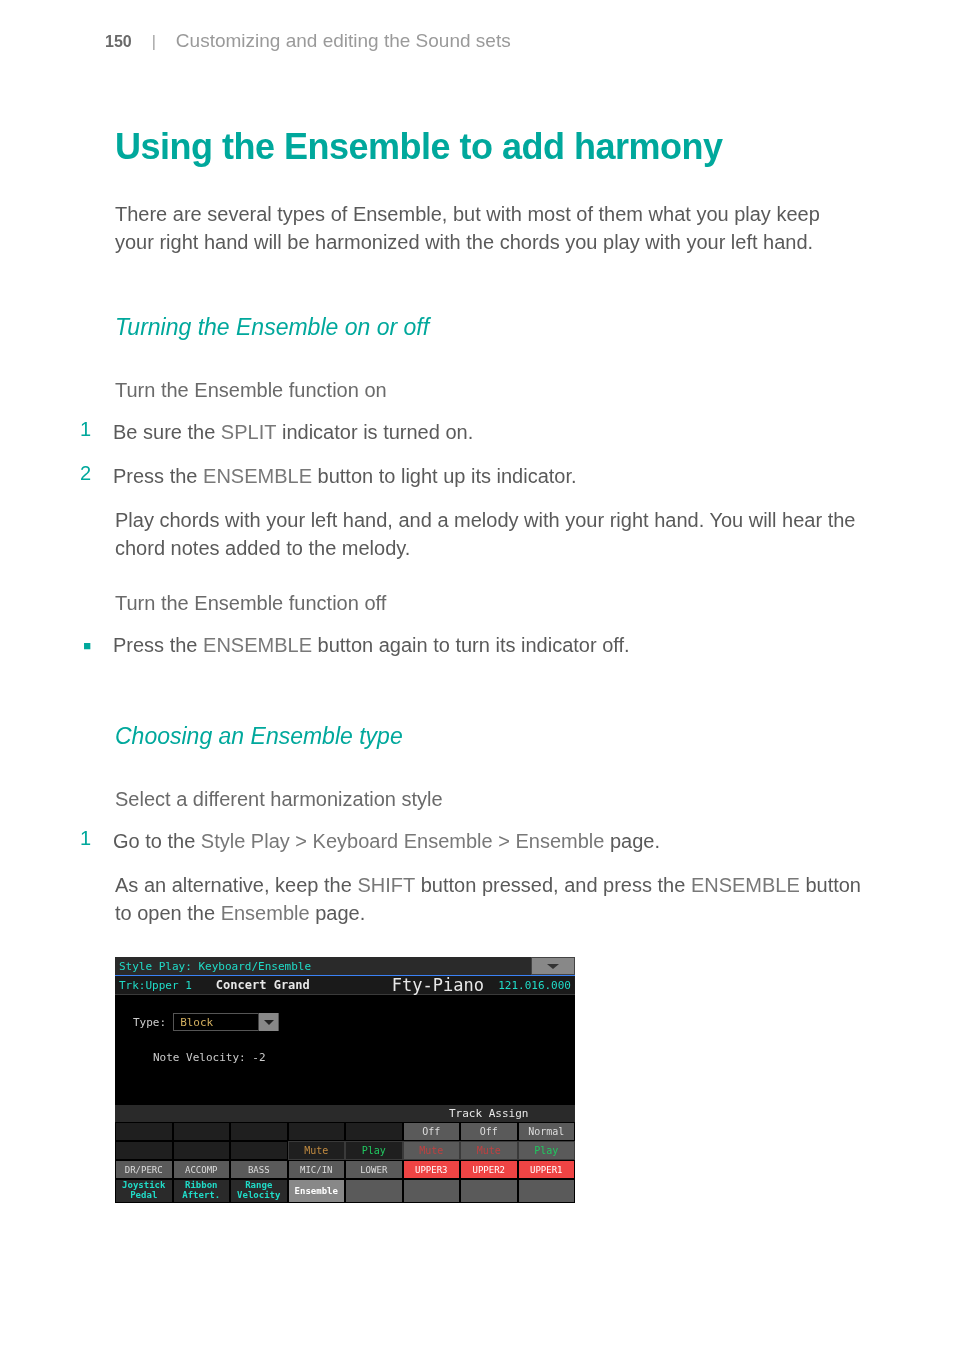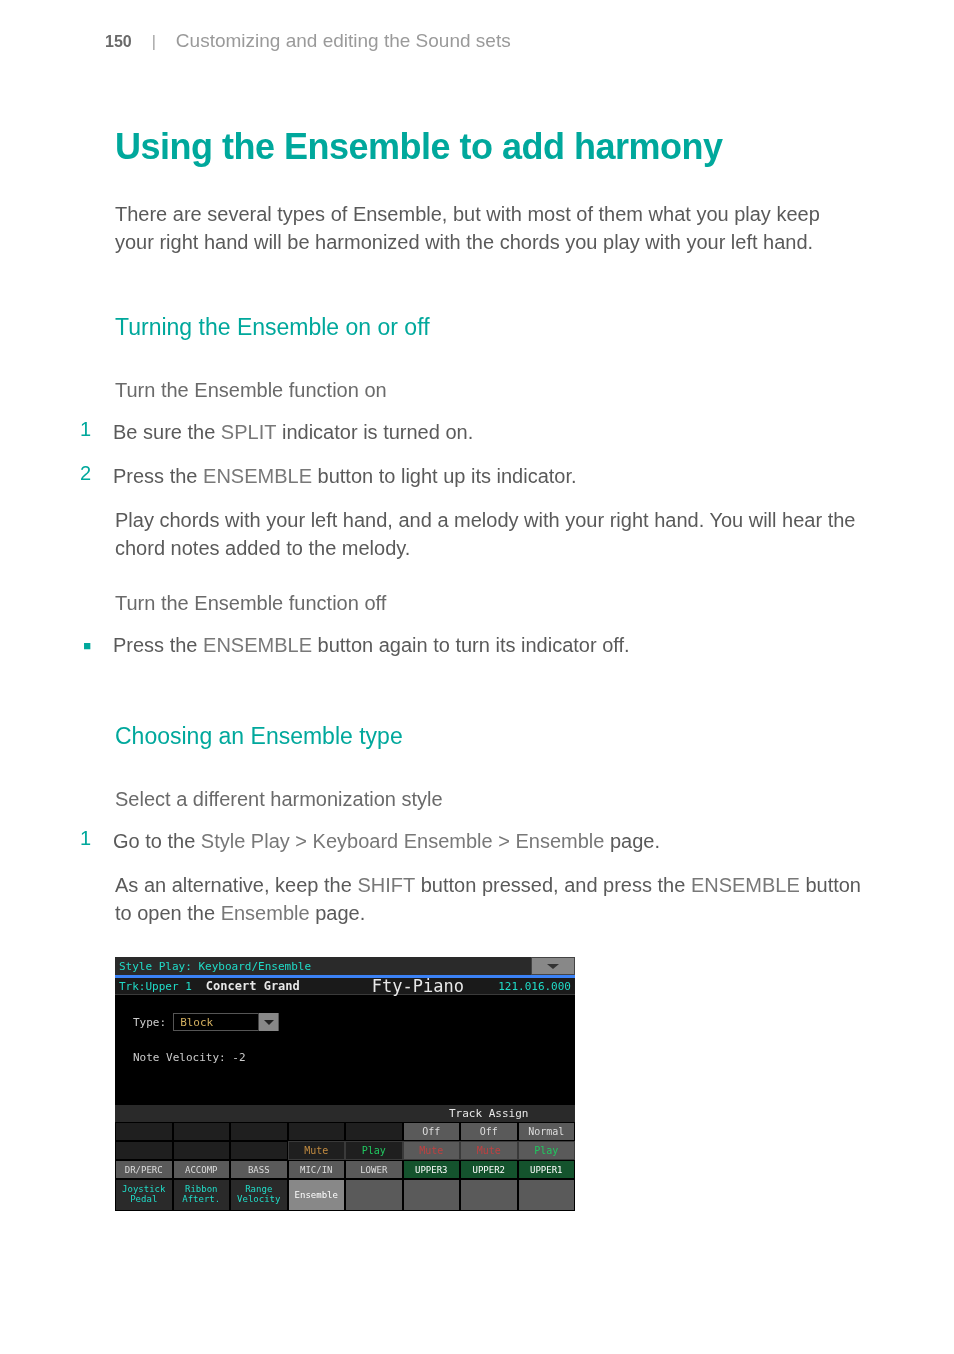--- a/index.html
+++ b/index.html
@@ -48,20 +48,21 @@
       line-height: 1.4;
       padding-left: 40px;
       margin-bottom: 58px;
     }
     .subsection-title {
       color: #00a89c;
       font-size: 23px;
       font-weight: 500;
       margin-bottom: 38px;
       padding-left: 40px;
+      font-style: italic;
     }
     .step-heading {
       color: #6a6a6a;
       font-size: 20px;
       font-weight: 500;
       padding-left: 40px;
       margin-bottom: 16px;
     }
     .step-row {
       display: flex;
@@ -139,23 +140,24 @@
       width: 0; height: 0;
       border-left: 6px solid transparent;
       border-right: 6px solid transparent;
       border-top: 5px solid #333;
     }
     .ui-trackbar {
       display: flex;
       align-items: center;
       height: 20px;
       background: #1a1a1a;
-      border-top: 3px solid #3b82f6;
+      border-top: 1px solid #3b82f6;
       border-bottom: 1px solid #3a3a3a;
       padding: 0 4px;
+      gap: 10px;
     }
     .ui-trk { color: #20dcc8; font-size: 11px; }
     .ui-instrument { color: #e8e8e8; font-weight: 700; font-size: 12px; margin-left: 14px; }
     .ui-fty { color: #e8e8e8; font-size: 17px; margin-left: 72px; }
     .ui-bank { color: #20dcc8; font-size: 11px; margin-left: auto; }
     .ui-body {
       padding: 18px 10px 10px 18px;
       height: 110px;
     }
     .ui-type-row {
@@ -186,21 +188,21 @@
       display: flex;
       align-items: center;
       justify-content: center;
     }
     .ui-dd-arrow {
       width: 0; height: 0;
       border-left: 5px solid transparent;
       border-right: 5px solid transparent;
       border-top: 5px solid #222;
     }
-    .ui-velocity { color: #cccccc; font-size: 11px; }
+    .ui-velocity { color: #cccccc; font-size: 11px; margin-left: 20px; }
     .ui-track-assign-header {
       display: flex;
       height: 17px;
     }
     .ui-ta-spacer { flex: 5; background: #2a2a2a; }
     .ui-ta-label-wrap {
       flex: 3;
       background: #2a2a2a;
       display: flex;
       align-items: center;
@@ -223,21 +225,21 @@
     .cell-empty-gray { background: #5a5a5a; }
     .cell-off { background: #5a5a5a; color: #ddd; }
     .cell-normal { background: #5a5a5a; color: #ddd; }
     .cell-mute-b { background: #1f1f1f; color: #c08a40; border: 1px solid #3a3a3a; }
     .cell-play-b { background: #1f1f1f; color: #20c860; border: 1px solid #3a3a3a; }
     .cell-mute-g { background: #5a5a5a; border: 1px solid #3a3a3a; }
     .cell-mute-g span { color: #c04040; }
     .cell-play-g { background: #5a5a5a; border: 1px solid #3a3a3a; }
     .cell-play-g span { color: #20c860; }
     .cell-thead { background: #5a5a5a; color: #ddd; font-size: 9px; }
-    .cell-thead-active { background: #14532d; color: #fff; font-size: 9px; }
+    .cell-thead-active { background: #ef4444; color: #fff; font-size: 9px; }
     .cell-tab-inactive { background: #2a2a2a; color: #20dcc8; font-size: 9px; line-height: 1.1; text-align: center; }
     .cell-tab-active { background: #888; color: #fff; font-size: 9px; }
   </style>
 </head>
 <body>
 
 <div class="page-header">
   <span class="page-number">150</span>
   <span class="page-separator">|</span>
   <span class="section-name">Customizing and editing the Sound sets</span>
@@ -358,21 +360,21 @@
     <div class="ui-cell cell-thead">DR/PERC</div>
     <div class="ui-cell cell-thead">ACCOMP</div>
     <div class="ui-cell cell-thead">BASS</div>
     <div class="ui-cell cell-thead">MIC/IN</div>
     <div class="ui-cell cell-thead">LOWER</div>
     <div class="ui-cell cell-thead-active">UPPER3</div>
     <div class="ui-cell cell-thead-active">UPPER2</div>
     <div class="ui-cell cell-thead-active">UPPER1</div>
   </div>
 
-  <div class="ui-grid-row" style="height:32px;">
+  <div class="ui-grid-row" style="height:24px;font-weight:bold;">
     <div class="ui-cell cell-tab-inactive">Joystick Pedal</div>
     <div class="ui-cell cell-tab-inactive">Ribbon Aftert.</div>
     <div class="ui-cell cell-tab-inactive">Range Velocity</div>
     <div class="ui-cell cell-tab-active">Ensemble</div>
     <div class="ui-cell cell-empty-gray"></div>
     <div class="ui-cell cell-empty-gray"></div>
     <div class="ui-cell cell-empty-gray"></div>
     <div class="ui-cell cell-empty-gray"></div>
   </div>
 </div>

